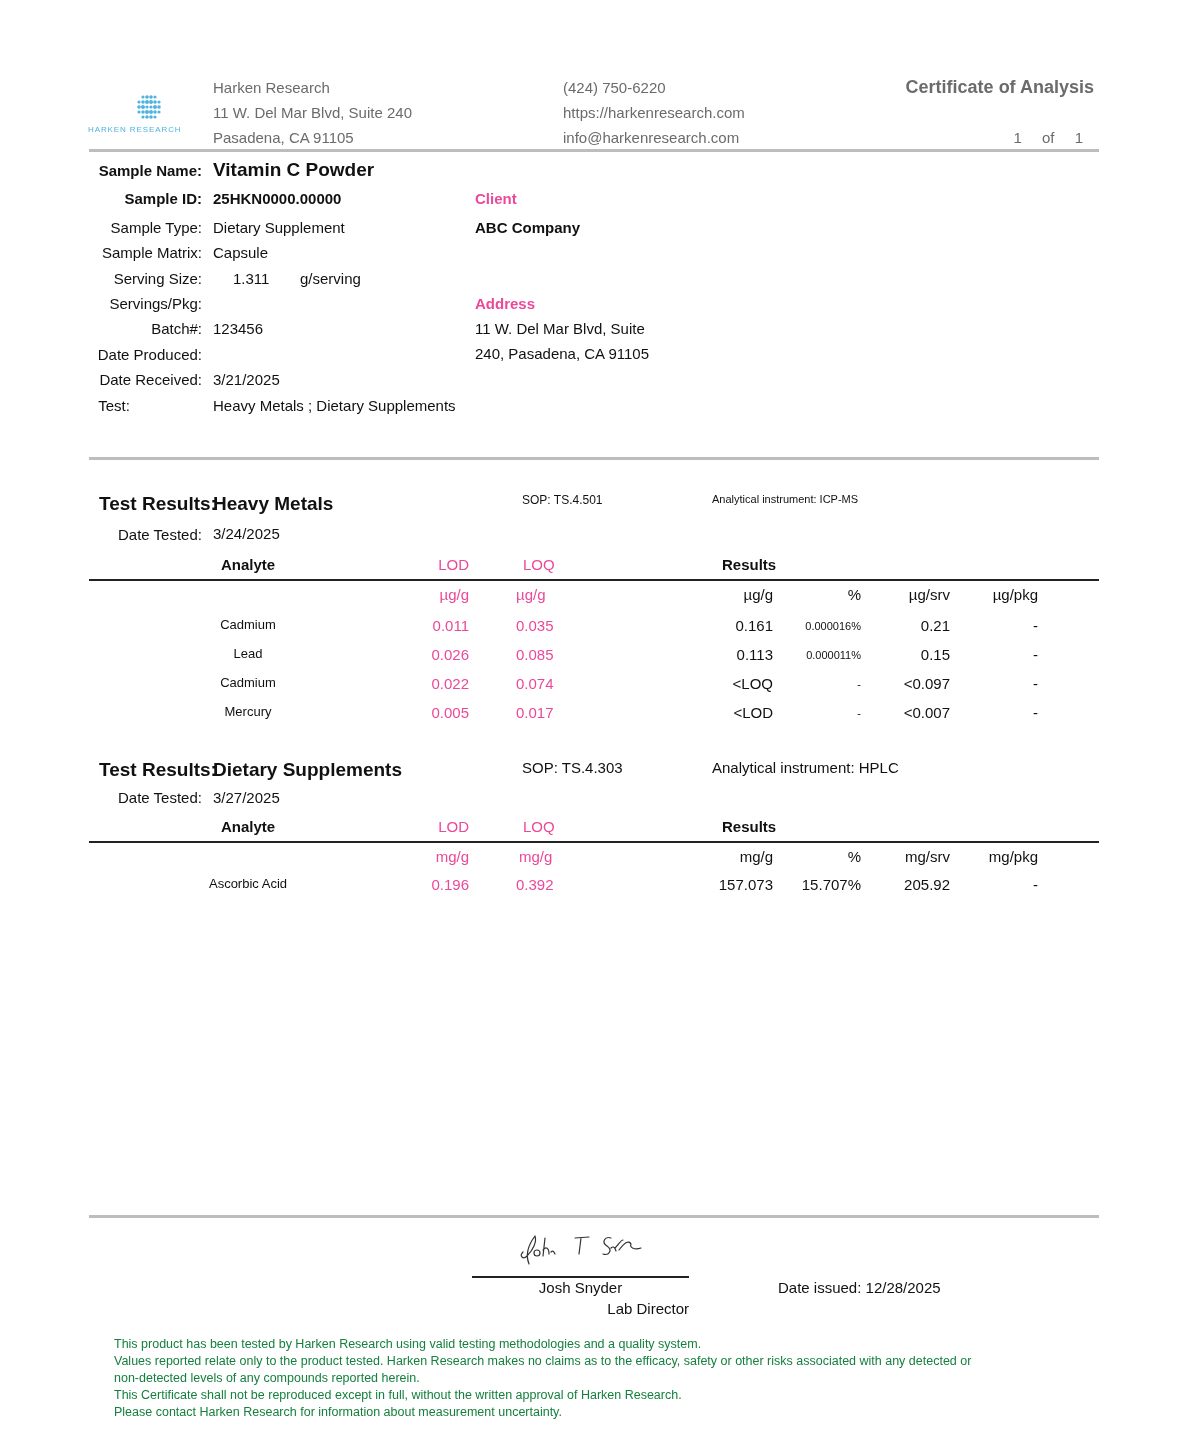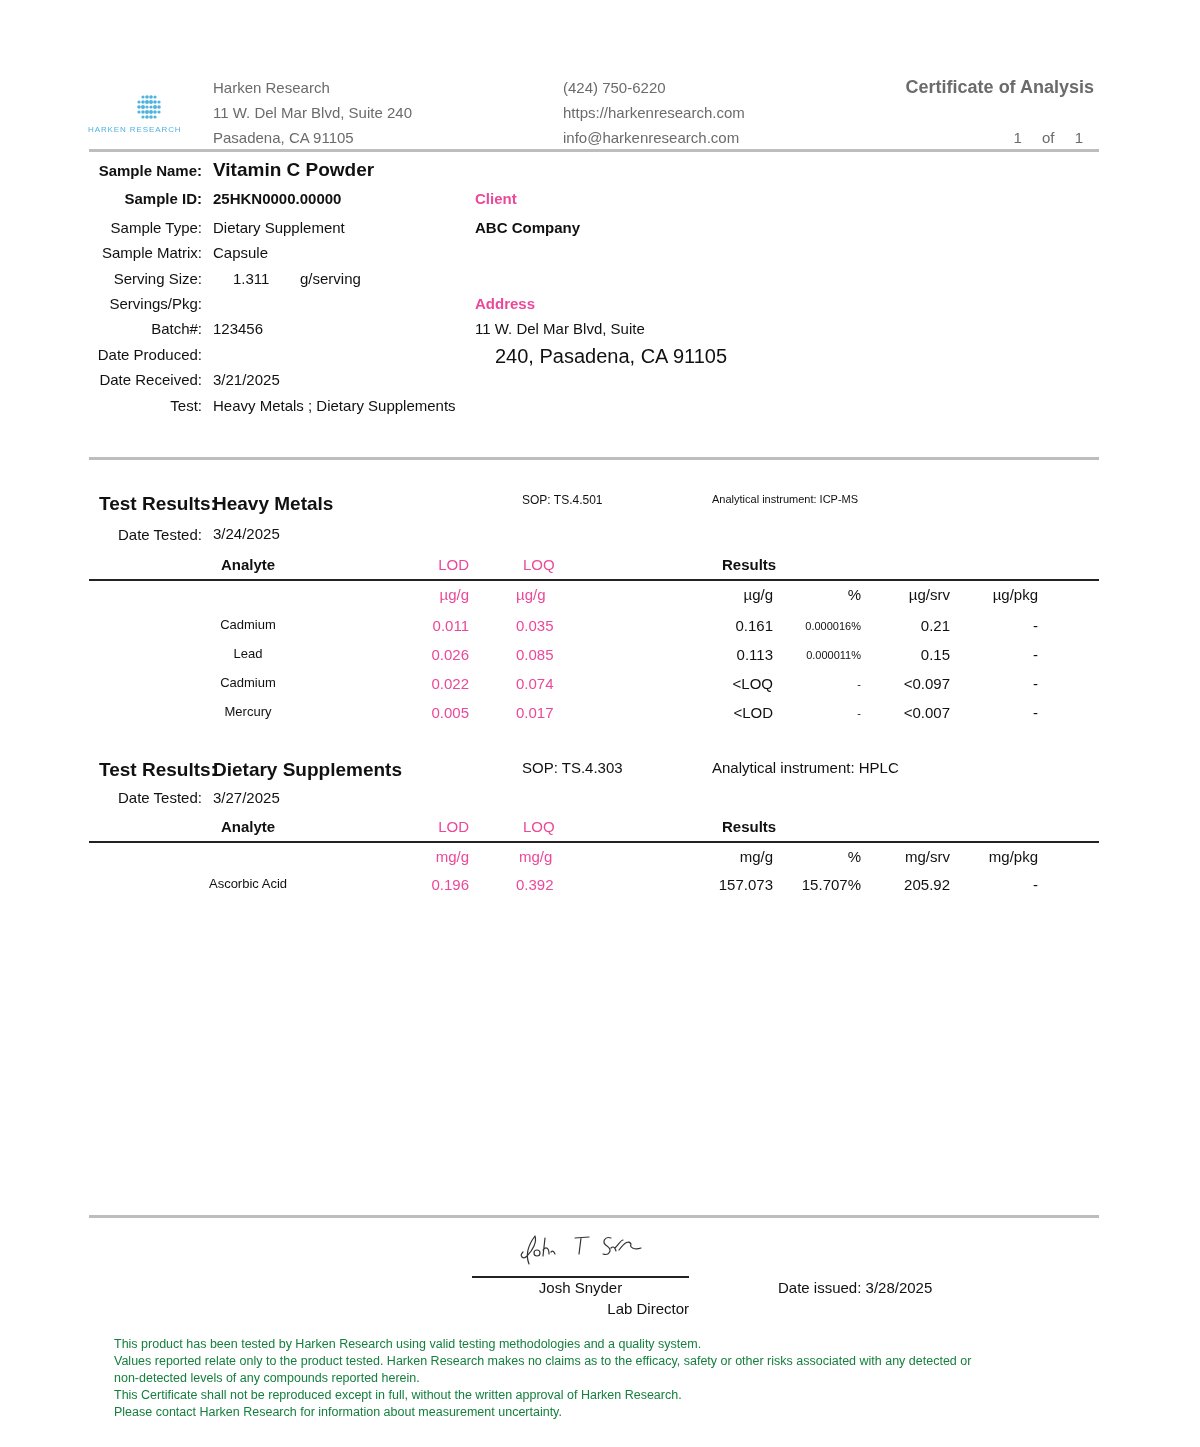--- a/index.html
+++ b/index.html
@@ -97,30 +97,30 @@
 
   <div class="lbl" style="left:2px; top:320px;">Batch#:</div>
   <div class="val" style="left:213px; top:320px;">123456</div>
 
   <div class="lbl" style="left:2px; top:346px;">Date Produced:</div>
   <div class="val" style="left:213px; top:346px;"></div>
 
   <div class="lbl" style="left:2px; top:371px;">Date Received:</div>
   <div class="val" style="left:213px; top:371px;">3/21/2025</div>
 
-  <div class="lbl" style="left:2px; top:397px;">Test:</div>
+  <div class="lbl" style="left:14px; top:397px;text-align:center;">Test:</div>
   <div class="val" style="left:213px; top:397px;">Heavy Metals ; Dietary Supplements</div>
 </div>
 
 <div>
   <div class="abs bold lgray" style="left:475px; top:190px; font-size:15px;">Client</div>
   <div class="abs bold" style="left:475px; top:219px; font-size:15px;">ABC Company</div>
   <div class="abs bold lgray" style="left:475px; top:295px; font-size:15px;">Address</div>
   <div class="abs" style="left:475px; top:320px; font-size:15px;">11 W. Del Mar Blvd, Suite</div>
-  <div class="abs" style="left:475px; top:345px; font-size:20px;margin-left:20px;">240, Pasadena, CA 91105</div>
+  <div class="abs" style="left:475px; top:345px; font-size:15px;">240, Pasadena, CA 91105</div>
 </div>
 
 <div class="hr hr-gray" style="top:457px;"></div>
 
 <div>
   <div class="abs bold" style="left:99px; top:493px; font-size:19px;">Test Results:</div>
   <div class="abs bold" style="left:213px; top:493px; font-size:19px;">Heavy Metals</div>
   <div class="abs" style="left:522px; top:493px; font-size:12px;">
     <span>SOP:</span>
     <span>TS.4.501</span>
@@ -232,21 +232,21 @@
       <path d="M36 22 c 2 -2, 3 0, 4 2"></path>
       <path d="M60 8 L 74 7 M66 8 L 64 24"></path>
       <path d="M96 8 c -6 -2, -10 4, -4 8 c 6 4, 2 10, -4 8 M96 18 c 2 -2, 4 -1, 5 3 M100 18 c 4 -4, 6 -8, 8 -8 M104 20 c 6 -8, 10 -10, 12 -6 c -2 4, 4 6, 10 4"></path>
     </g>
   </svg>
   <div class="abs" style="left:472px; top:1276px; width:217px; height:2px; background:#222;"></div>
   <div class="abs c" style="left:472px; top:1279px; width:217px; font-size:15px;">Josh Snyder</div>
   <div class="abs c" style="left:472px; top:1300px; width:217px; font-size:15px;text-align:right;">Lab Director</div>
   <div class="abs" style="left:778px; top:1279px; font-size:15px;">
     <span>Date issued:</span>
-    <span>3/28/2025</span>
+    <span>12/28/2025</span>
   </div>
 </div>
 
 <div>
   <div class="footer-text" style="top:1337px;">This product has been tested by Harken Research using valid testing methodologies and a quality system.</div>
   <div class="footer-text" style="top:1354px;">Values reported relate only to the product tested. Harken Research makes no claims as to the efficacy, safety or other risks associated with any detected or</div>
   <div class="footer-text" style="top:1371px;">non-detected levels of any compounds reported herein.</div>
   <div class="footer-text" style="top:1388px;">This Certificate shall not be reproduced except in full, without the written approval of Harken Research.</div>
   <div class="footer-text" style="top:1405px;">Please contact Harken Research for information about measurement uncertainty.</div>
 </div>

